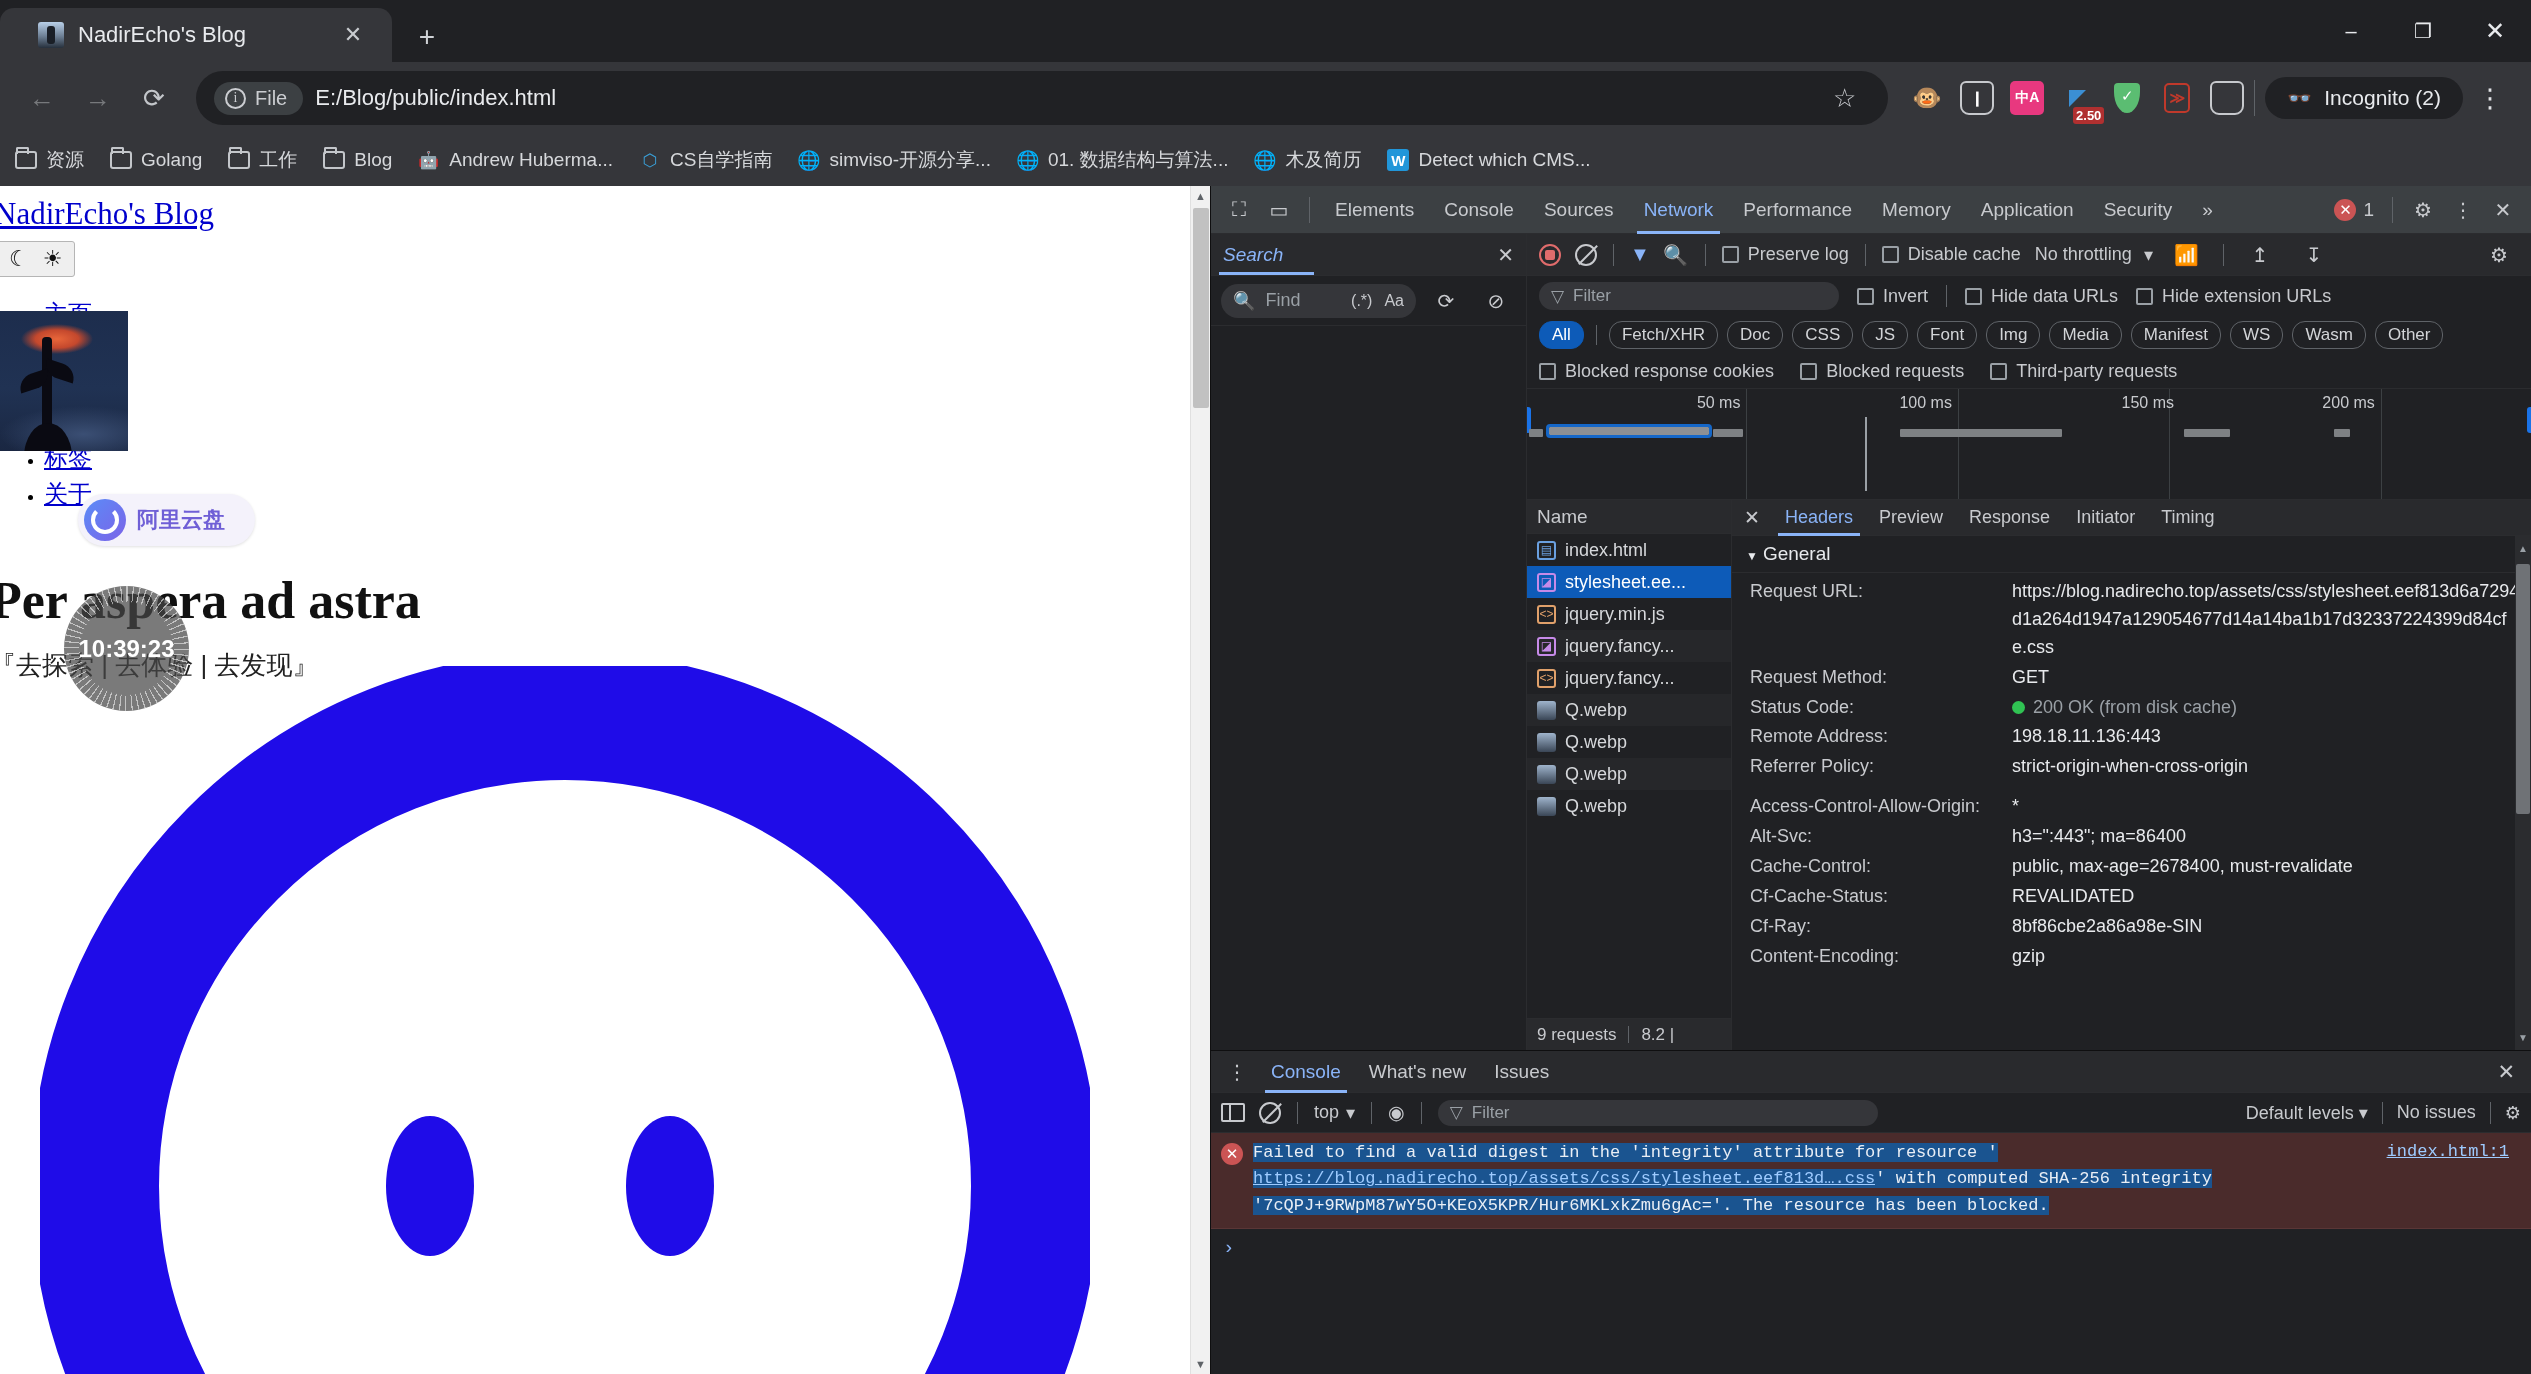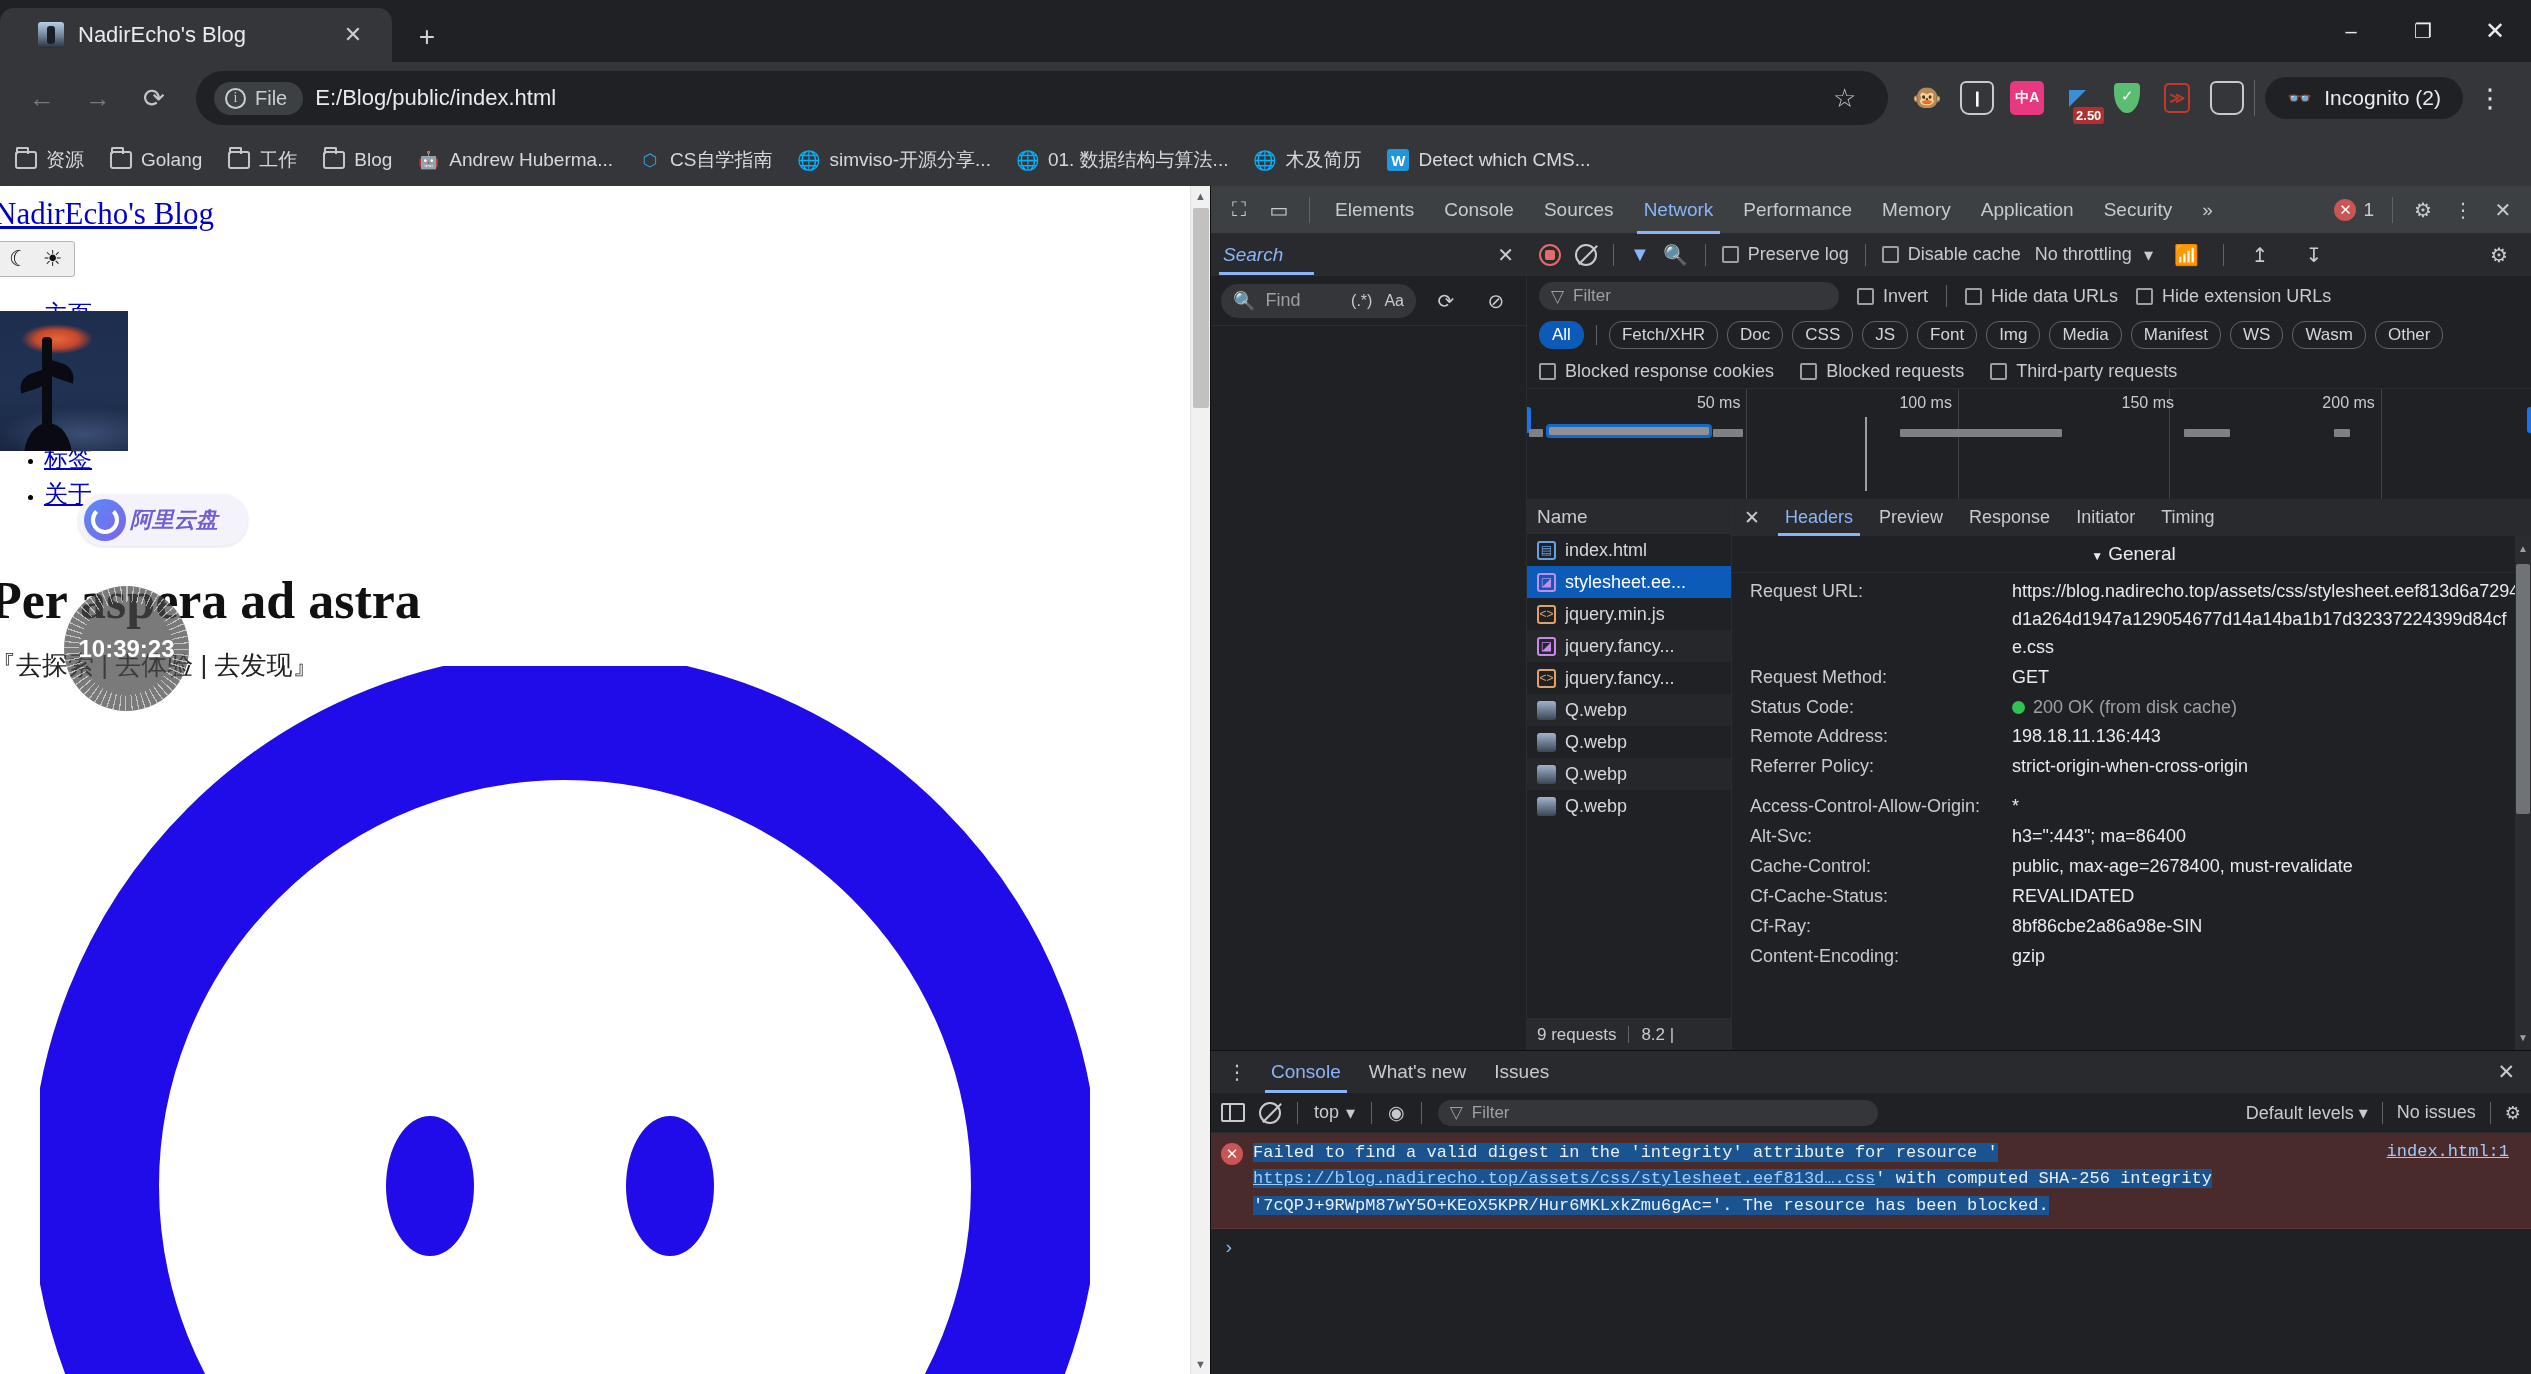--- a/index.html
+++ b/index.html
@@ -156,21 +156,21 @@
   }
   .leaf-l { position:absolute; left:38px; top:62px; width: 32px; height: 16px; background:#0a0a12;
             border-radius: 16px 0 16px 0; transform: rotate(-18deg); }
   .leaf-r { position:absolute; left:64px; top:52px; width: 32px; height: 16px; background:#0a0a12;
             border-radius: 0 16px 0 16px; transform: rotate(18deg); }
   .root { position:absolute; left:44px; top:112px; width:48px; height: 34px; background:#0a0a12;
           border-radius: 50% 50% 0 0 / 100% 100% 0 0; }
   .aliyun-pill {
     position: absolute; left: 78px; top: 308px; height: 52px;
     background: #f4f2fb; border-radius: 26px; display:flex; align-items:center;
-    gap: 4px; padding: 0 30px 0 6px; box-shadow: 0 1px 3px rgba(0,0,0,.12); font-style: italic;
+    gap: 11px; padding: 0 30px 0 6px; box-shadow: 0 1px 3px rgba(0,0,0,.12);
   }
   .aliyun-logo {
     width: 42px; height: 42px; border-radius: 50%;
     background: linear-gradient(135deg,#5b8cf7 0%, #7b63e8 100%);
     display:flex; align-items:center; justify-content:center; flex: none;
   }
   .aliyun-logo:after {
     content:""; width: 20px; height: 20px; border: 4px solid #fff; border-radius: 50%;
     border-top-color: transparent;
   }
@@ -339,21 +339,21 @@
   .detail-tabs .x { width: 40px; text-align:center; color:#c8cace; font-size: 19px; }
   .dtab {
     padding: 0 13px; height: 36px; display:flex; align-items:center; color:#c8cace;
     font-size: 18px; position:relative; white-space:nowrap;
   }
   .dtab.active { color:#8ab4f8; }
   .dtab.active:after { content:""; position:absolute; left:6px; right:6px; bottom:0; height:3px; background:#8ab4f8; }
   .detail-body { flex: 1; overflow: hidden; position: relative; }
   .sect-head {
     color:#e8eaed; font-size: 19px; padding: 7px 10px 7px 14px;
-    border-bottom: 1px solid #2b2c2f; background:#202124;text-align:center;
+    border-bottom: 1px solid #2b2c2f; background:#202124;
   }
   .sect-head .caret { font-size: 12px; margin-right: 5px; }
   .kv { display:flex; padding: 1px 10px 1px 18px; font-size: 18px; align-items: flex-start; }
   .kv .k { width: 262px; color:#c8cace; flex:none; line-height: 1.55; }
   .kv .v { color:#e8eaed; line-height: 1.55; word-break: break-all; }
   .kv .v.dim { color:#9aa0a6; }
   .status-dot { display:inline-block; width: 13px; height: 13px; border-radius:50%;
                 background:#30c353; margin-right: 8px; vertical-align: middle; }
   .detail-scroll { position:absolute; right:0; top: 0; bottom: 0; width: 16px; background:#2b2c2f; }
   .detail-scroll .thumb { position:absolute; top: 28px; left: 1px; width: 14px; height: 250px;

